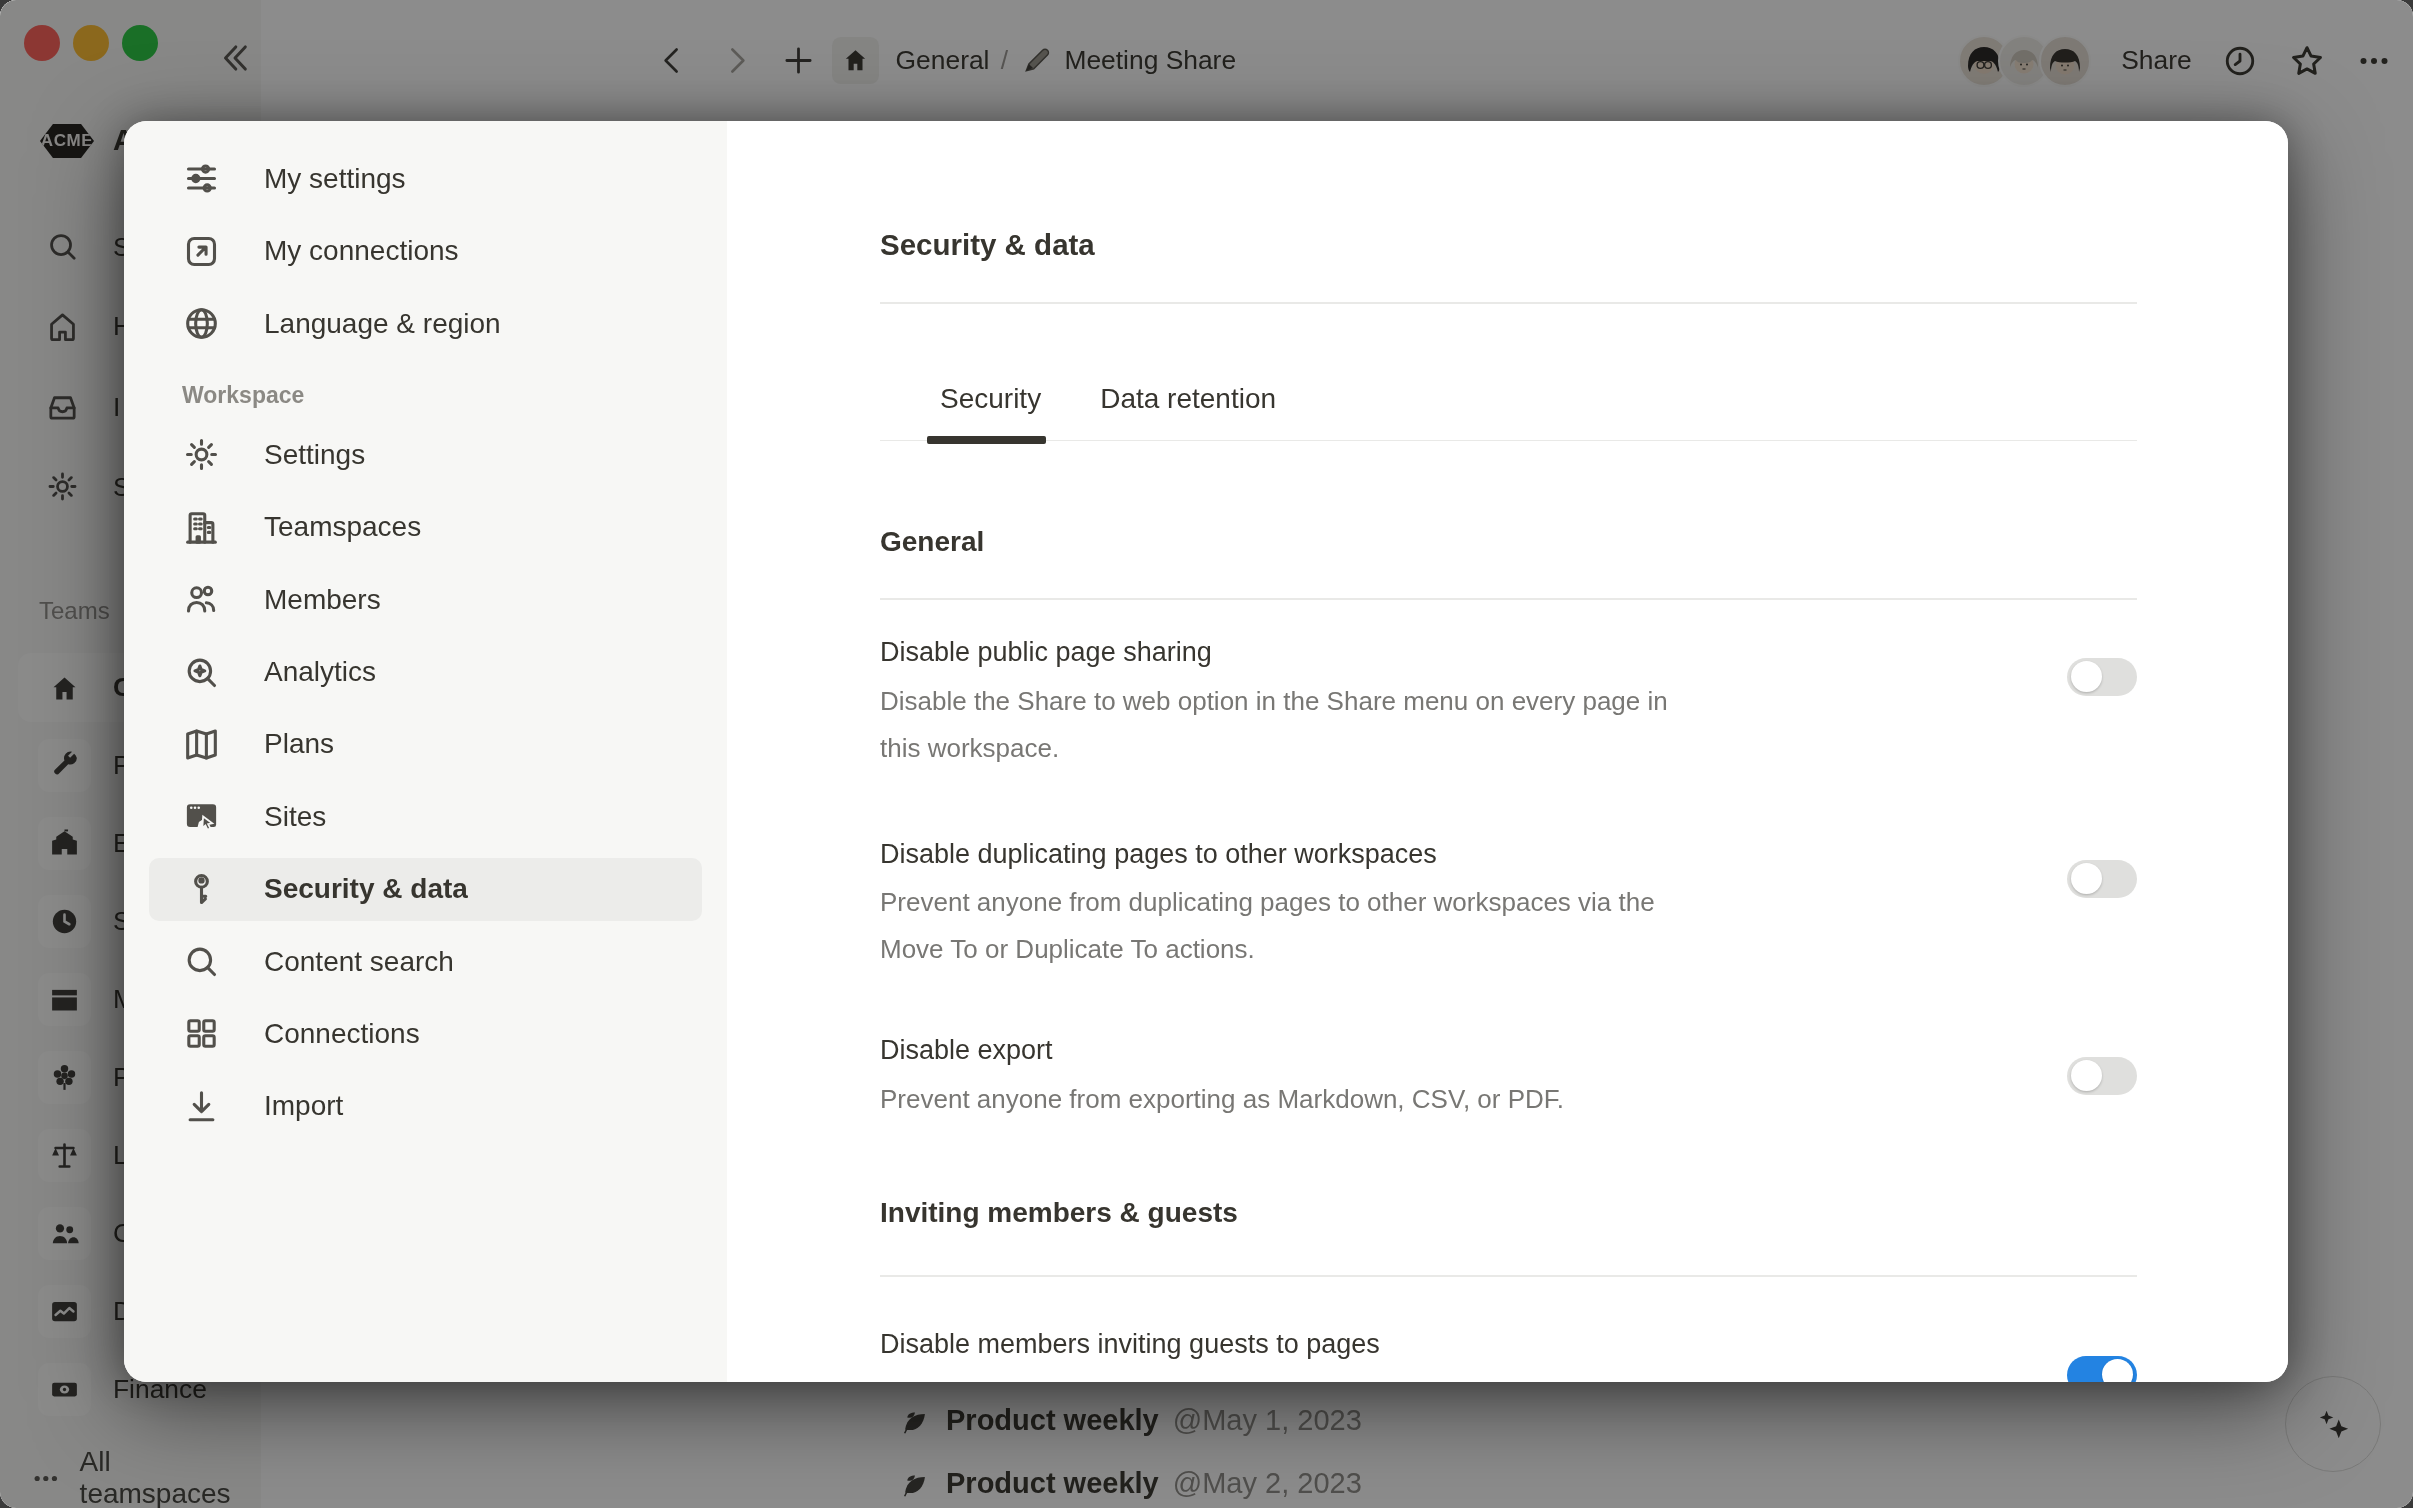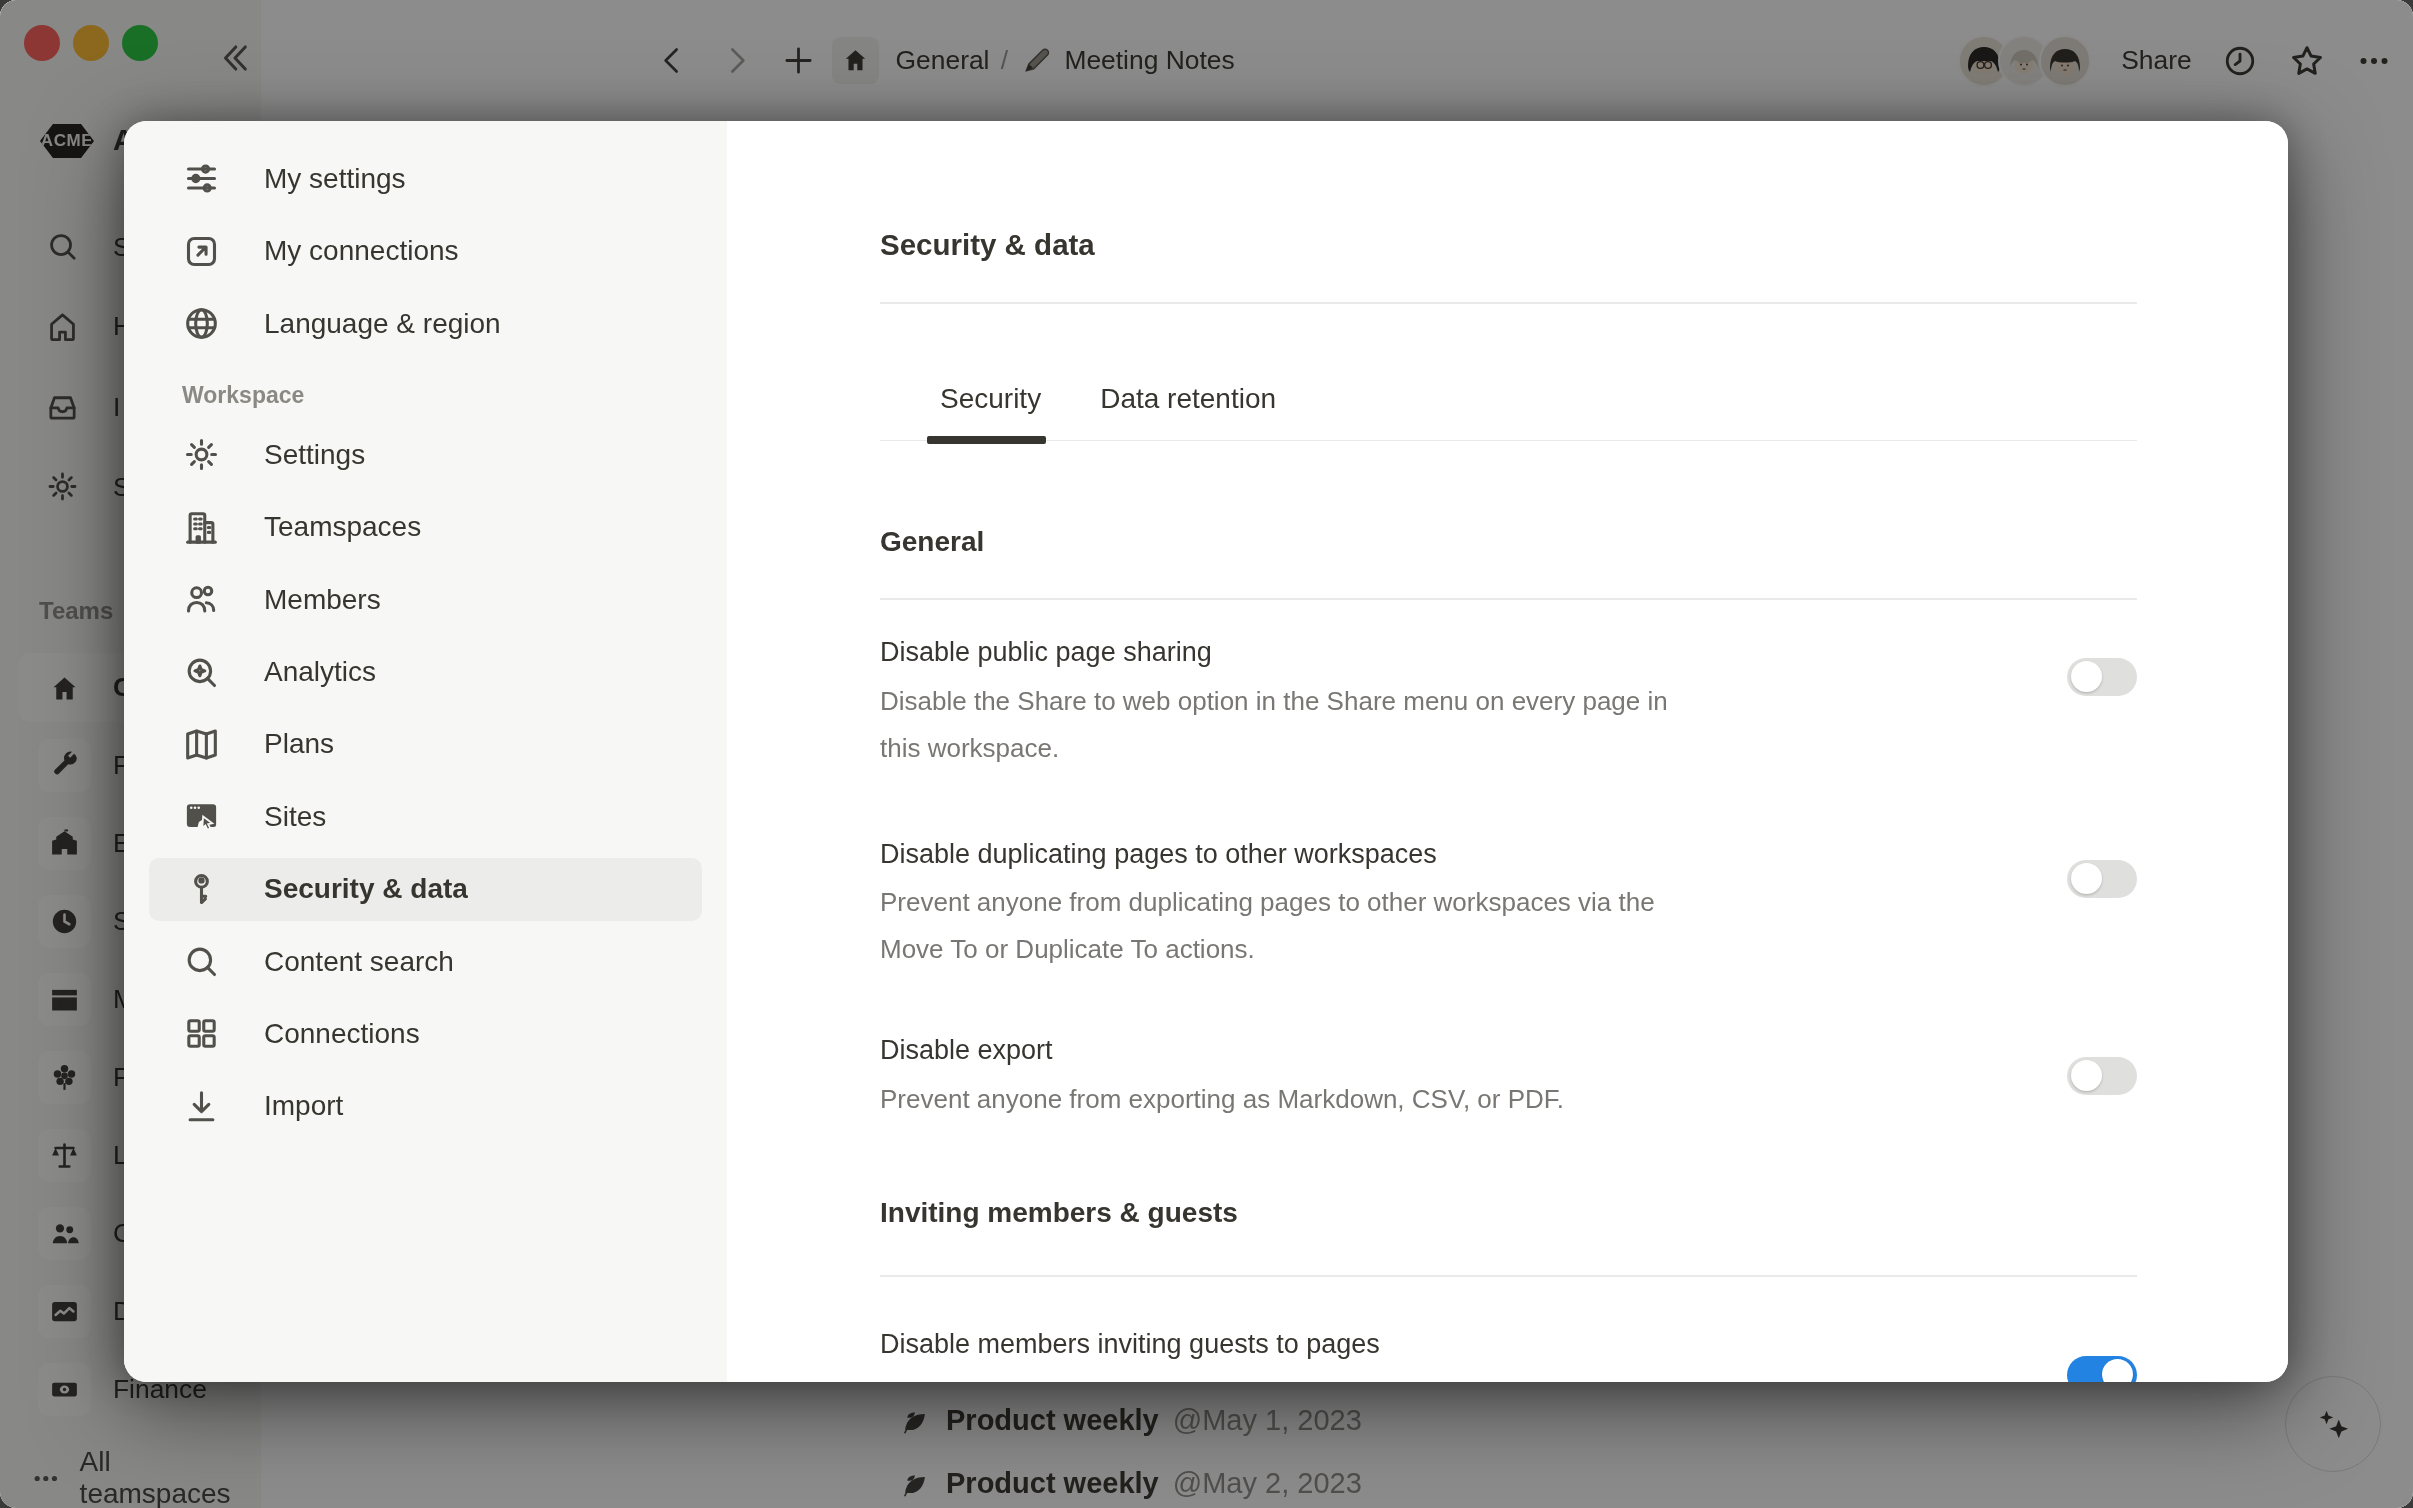--- a/index.html
+++ b/index.html
@@ -114,21 +114,21 @@
         <span style="width:11.3px"></span>
         <span class="crumbtxt" style="color:#9b9893;font-weight:400">/</span>
         <span style="width:11.3px"></span>
         <span class="icn" style="width:35px;height:35px">
           <svg viewBox="0 0 24 24">
                 <path d="M5 19l1.8-4.6L16.2 5a2.3 2.3 0 0 1 3.3 3.3l-9.4 9.4Z" fill="#9a968c" stroke="#55534c" stroke-width="1"></path>
                 <path d="M6.8 14.4 5 19l4.6-1.8Z" fill="#3b3a35"></path>
               </svg>
         </span>
         <span style="width:10px"></span>
-        <span class="crumbtxt">Meeting Notes</span>
+        <span class="crumbtxt">Meeting Share</span>
       </div>
 
       <div id="tright">
         <span style="display:flex">
           <span class="avatar" style="background:#e8e0d6">
             <svg viewBox="0 0 48 48">
                   <circle cx="24" cy="27" r="10" fill="#f0ddcb"></circle>
                   <path d="M8 29c0-13 7-19 16-19s16 6 16 19c0 3-1 5-2 6-2-9-6-11-8-11H18c-2 0-6 2-8 11-1-1-2-3-2-6Z" fill="#262422"></path>
                   <circle cx="20.5" cy="28" r="3.4" fill="none" stroke="#3a3833" stroke-width="1.4"></circle>
                   <circle cx="28" cy="28" r="3.4" fill="none" stroke="#3a3833" stroke-width="1.4"></circle>
@@ -206,21 +206,21 @@
       <span class="sidelabel" style="top:271px">I</span>
 
       <span class="icn abs" style="left:45px;top:348px;width:35px;height:35px">
             <svg viewBox="0 0 24 24" class="s">
               <circle cx="12" cy="12" r="3.4"></circle>
               <path d="M12 3.4v2.3 M12 18.3v2.3 M20.6 12h-2.3 M5.7 12H3.4 M18.1 5.9l-1.7 1.7 M7.6 16.4 5.9 18.1 M18.1 18.1l-1.7-1.7 M7.6 7.6 5.9 5.9"></path>
             </svg>
           </span>
       <span class="sidelabel" style="top:351px">S</span>
 
-      <span class="sidelabel" style="left:39px;top:476px;font-size:24px;font-weight:700;color:#8e8c88">Teams</span>
+      <span class="sidelabel" style="left:39px;top:476px;font-size:24px;font-weight:400;color:#8e8c88">Teams</span>
 
       <div class="teampill" style="top:532px"></div>
 
       <div class="tile" style="top:541px">
             <svg viewBox="0 0 24 24" class="f">
               <path d="M12 4l8 7h-2v9h-4.5v-5.5h-3V20H6v-9H4Z"></path>
             </svg>
           </div>
       <span class="sidelabel" style="top:551px;font-weight:600">G</span>
 

